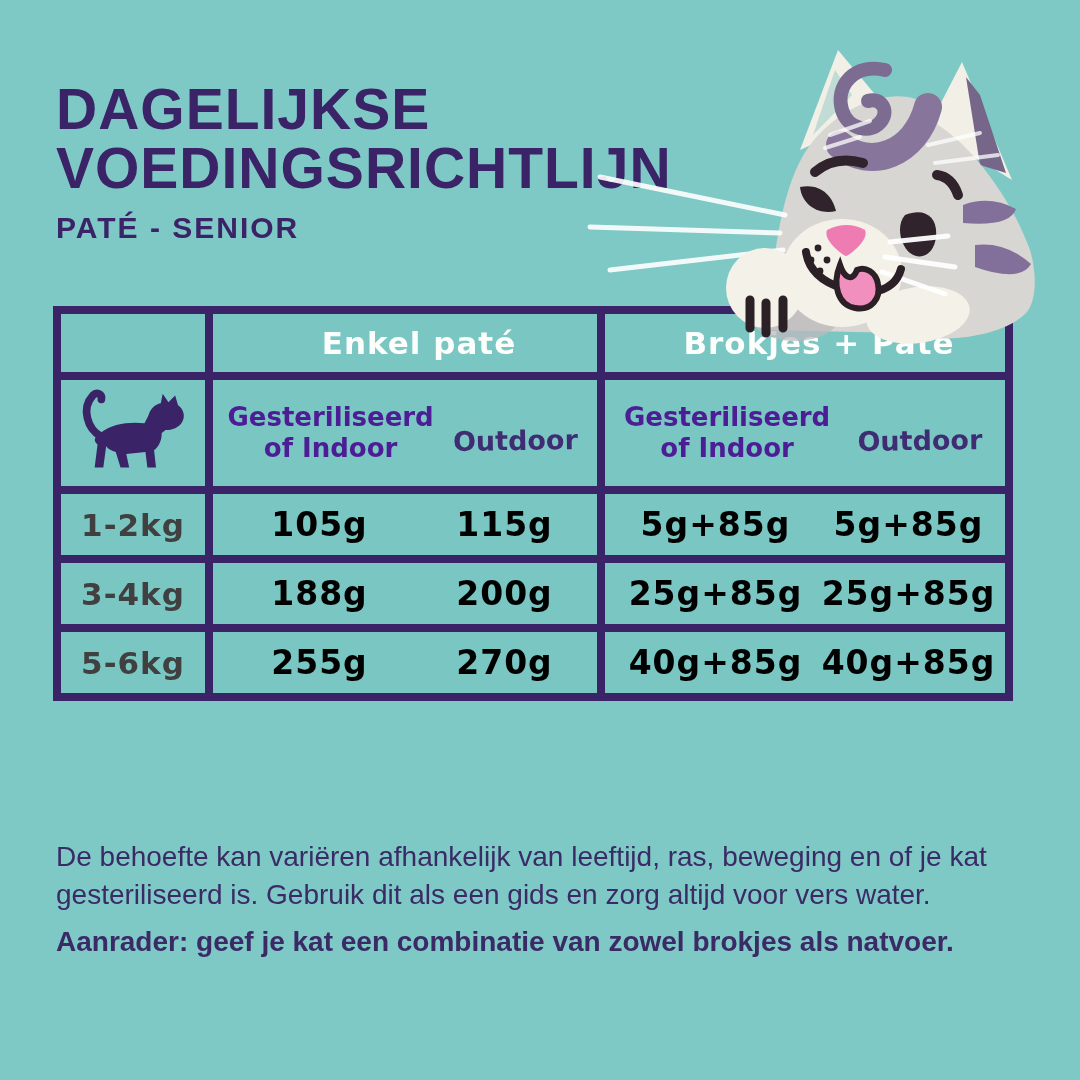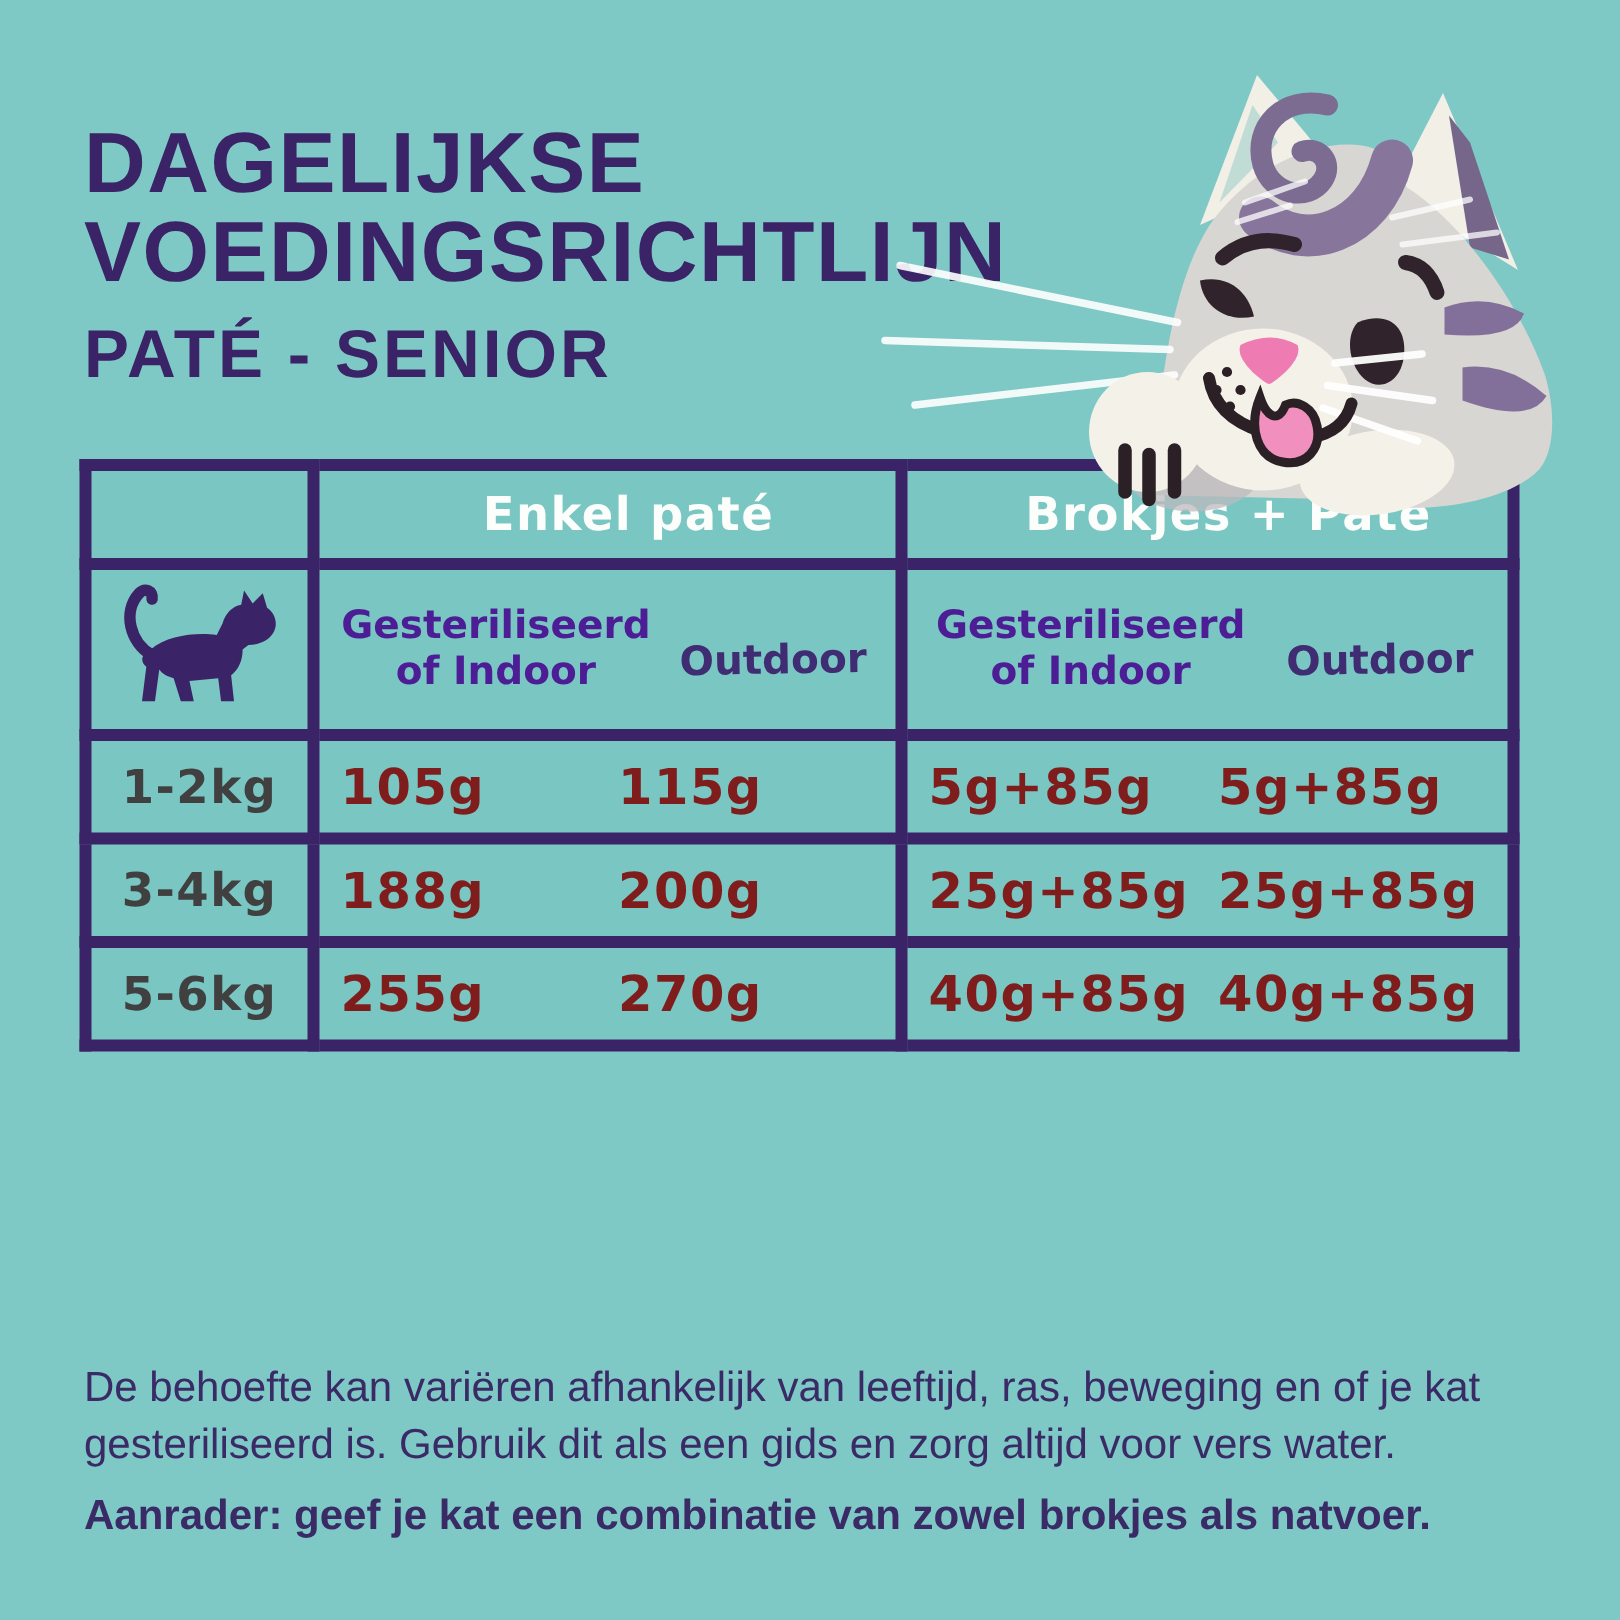--- a/index.html
+++ b/index.html
@@ -3,44 +3,44 @@
 <meta charset="utf-8">
 <style>
   html,body{margin:0;padding:0;}
   body{width:1080px;height:1080px;overflow:hidden;background:#7EC9C6;}
   .canvas{position:absolute;left:0;top:0;width:1080px;height:1080px;background:#7EC9C6;overflow:hidden;border-radius:25px;}
 
   
   .title-block{position:absolute;left:56px;top:80px;color:#3A2366;
     font-family:"Liberation Sans",sans-serif;font-weight:bold;z-index:1;}
   .title-line{font-size:57px;line-height:1.04;letter-spacing:1px;}
-  .subtitle{font-size:45px;line-height:1.0;letter-spacing:2px;margin-top:14px;}
+  .subtitle{font-size:30px;line-height:1.0;letter-spacing:2px;margin-top:14px;}
 
   
   table.guide{position:absolute;left:53px;top:306px;border-collapse:collapse;
     table-layout:fixed;z-index:2;font-family:"DejaVu Sans",sans-serif;}
   table.guide td{border:8px solid #3A2366;background:#7AC6C3;padding:0;vertical-align:middle;}
   td.ghost{border:none;background:transparent;}
   tr.r-group td{height:58px;}
   tr.r-sub td{height:106px;}
   tr.r-data td{height:61px;}
   .group-label{color:#FCFEFC;font-size:31px;font-weight:bold;text-align:center;letter-spacing:1px;padding-left:28px;}
   .cat-cell{text-align:center;}
   .sub-flex{display:flex;align-items:center;width:100%;padding-left:14px;box-sizing:border-box;}
   .sub-left{width:56%;display:flex;justify-content:center;}
   .sub-left span{display:inline-block;max-width:225px;text-align:center;
     color:#4c1d95;font-size:26px;font-weight:bold;line-height:1.18;}
   .sub-right{width:44%;text-align:center;color:#3F2C72;font-size:27px;font-weight:bold;
     transform:translateY(7px) rotate(-1deg);}
   .weight-label{color:#404040;font-size:31px;font-weight:bold;text-align:center;letter-spacing:1px;}
   .val-flex{display:flex;align-items:center;width:100%;padding-left:14px;box-sizing:border-box;}
-  .val-flex span{width:50%;text-align:left;color:#7f1d1d;font-size:33px;font-weight:bold;letter-spacing:1px;}
-
-  
-  .footer{position:absolute;left:56px;top:906px;width:945px;color:#3A2B66;
+  .val-flex span{width:50%;text-align:center;color:#000000;font-size:33px;font-weight:bold;letter-spacing:1px;}
+
+  
+  .footer{position:absolute;left:56px;top:838px;width:945px;color:#3A2B66;
     font-family:"Liberation Sans",sans-serif;font-size:28px;line-height:1.35;z-index:1;}
   .footer .rec{font-weight:bold;margin-top:9px;}
 
   
   .cat-illu{position:absolute;left:680px;top:15px;width:380px;height:340px;overflow:visible;z-index:3;}
 </style>
 </head>
 <body>
 
 <div class="canvas">

